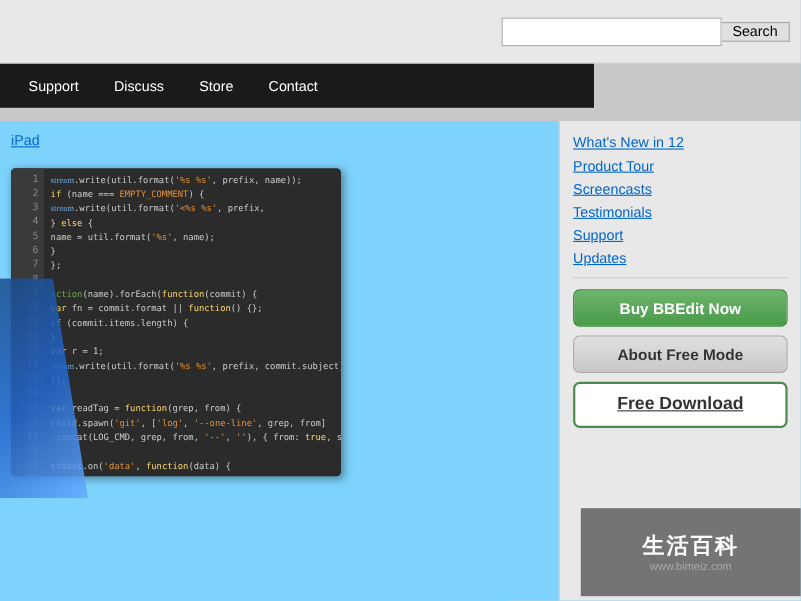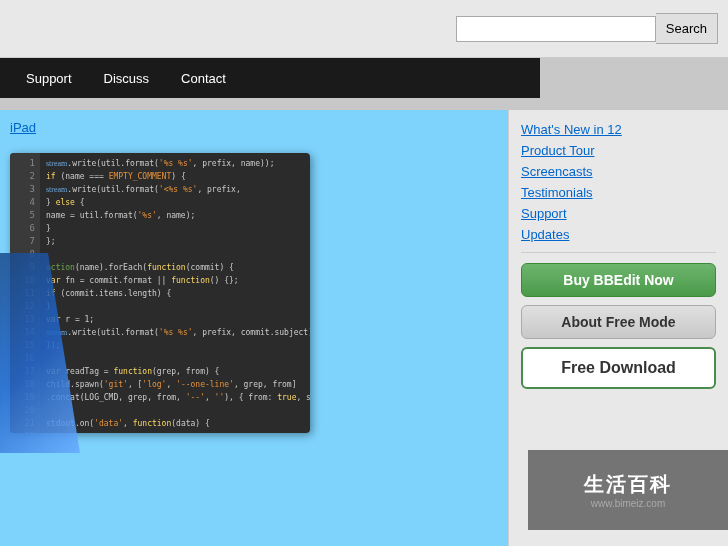--- a/index.html
+++ b/index.html
@@ -25,21 +25,21 @@
     }
     .search-input {
       width: 200px;
       height: 26px;
       border: 1px solid #aaa;
       padding: 0 6px;
       font-size: 13px;
       background: white;
     }
     .search-button {
-      height: 31px;
+      height: 18px;
       padding: 0 10px;
       background: #e0e0e0;
       border: 1px solid #aaa;
       border-left: none;
       font-size: 13px;
       cursor: pointer;
     }
 
     
     .nav-bar {
@@ -141,21 +141,21 @@
       width: 80px;
       height: 200px;
       background: linear-gradient(135deg, #1a4a8a 0%, #2266cc 50%, #66aaff 100%);
       clip-path: polygon(0 0, 60% 0, 100% 100%, 0 100%);
       opacity: 0.85;
     }
 
     
     .watermark {
       position: absolute;
-      bottom: 16px;
+      bottom: 4px;
       right: 0;
       width: 200px;
       height: 80px;
       background: rgba(0,0,0,0.5);
       display: flex;
       align-items: center;
       justify-content: center;
       flex-direction: column;
     }
     .watermark-text {
@@ -227,39 +227,41 @@
       padding: 10px 12px;
       background: white;
       color: #333;
       border: 2px solid #4a8a4a;
       border-radius: 6px;
       font-size: 16px;
       font-weight: bold;
       text-align: center;
       cursor: pointer;
       margin-top: 4px;
+      text-decoration: underline;
     }
 
     .sidebar-divider {
       height: 1px;
       background: #ccc;
       margin: 10px 0;
     }
   </style>
 </head>
 <body>
 
 <div class="top-bar">
   <input class="search-input" type="text" placeholder="" style="">
   <button class="search-button">Search</button>
 </div>
 
 <div class="nav-bar">
   <a class="nav-item">Support</a>
   <a class="nav-item">Discuss</a>
+  <a class="nav-item">Store</a>
   <a class="nav-item">Contact</a>
 </div>
 
 <div class="main-content">
 
   <div class="left-panel">
     <a class="ipad-label">iPad</a>
 
     <div class="screenshot-container">
       <div class="screenshot-bg">

